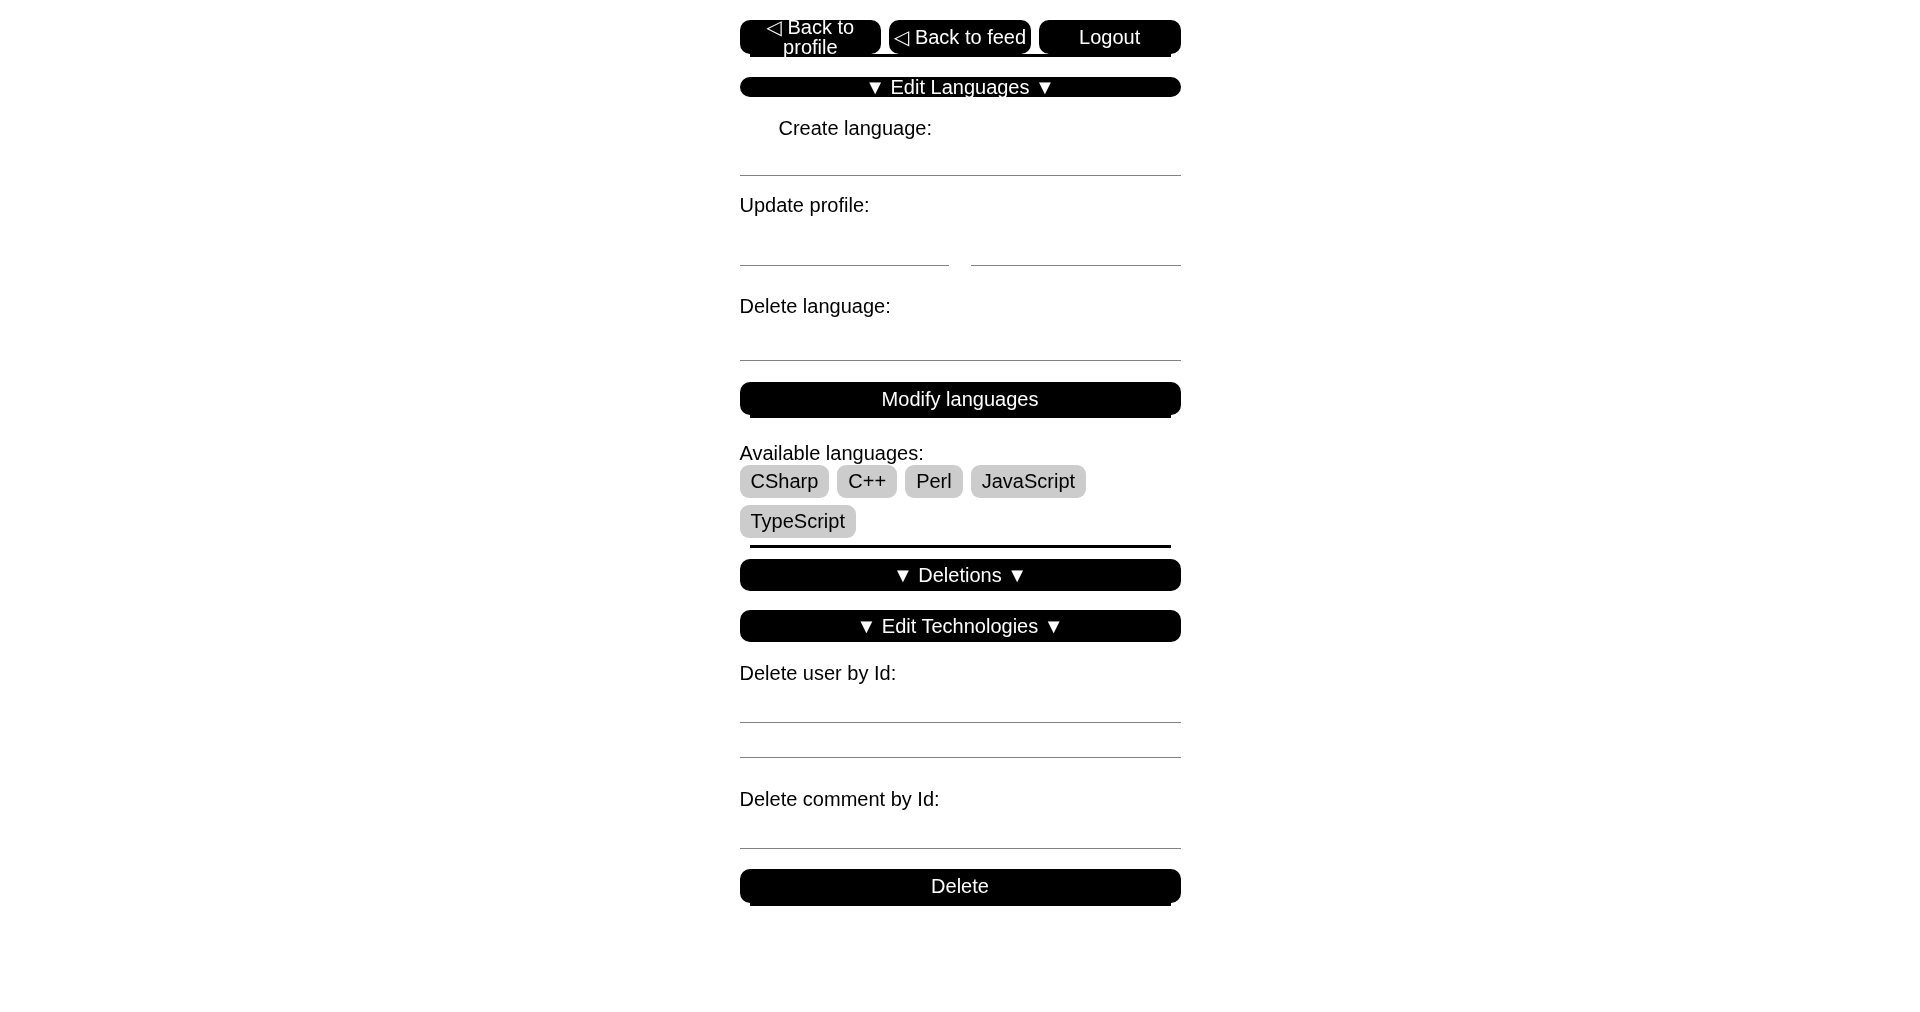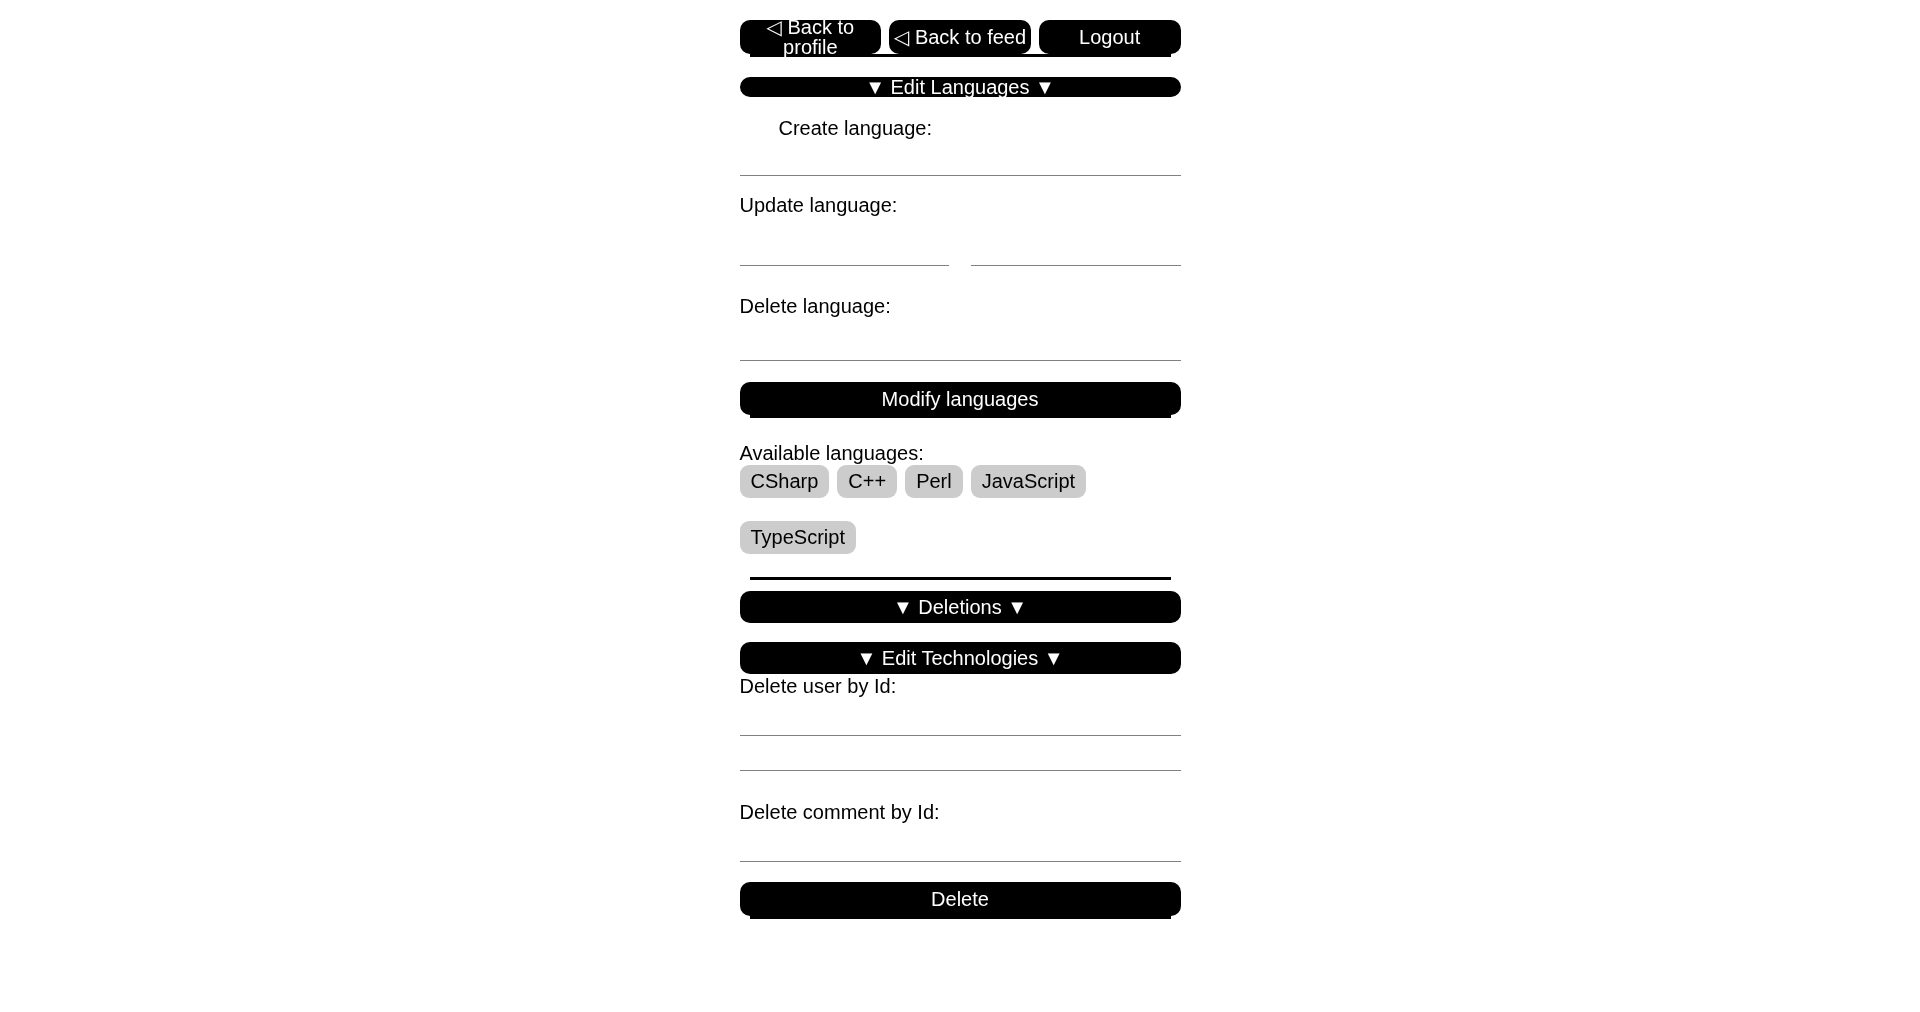--- a/index.html
+++ b/index.html
@@ -58,38 +58,38 @@
     outline: none;
   }
   .create-label   { margin-top: 19px; margin-left: 39px; }
   .create-input   { height: 36px; }
   .update-label   { margin-top: 17px; }
   .update-row     { display: flex; gap: 22px; }
   .update-row input { flex: 1; height: 49px; }
   .dellang-label  { margin-top: 28px; }
   .dellang-input  { height: 43px; }
   .avail-label    { margin-top: 23px; line-height: 22px; }
-  .deluser-label  { }
+  .deluser-label  { margin-top: 19px; }
   .deluser-input  { height: 38px; }
   .delpost-label  { margin-top: 31px; }
   .delpost-input  { height: 35px; }
   .delcomment-label { margin-top: 29px; }
   .delcomment-input { height: 38px; }
   
   .chips { display: flex; flex-wrap: wrap; }
   .chip {
     display: inline-flex; align-items: center;
     background: #cccccc;
     color: #000000;
     border: none;
     border-radius: 9px;
     font-family: "Liberation Sans", "DejaVu Sans", sans-serif;
     font-size: 20px; line-height: 27px;
     padding: 3px 11px;
-    margin: 0 8px 23px 0;
+    margin: 0 8px 7px 0;
     cursor: pointer;
   }
 </style>
 </head>
 <body>
 
 <div class="column">
 
   <div class="nav-row">
     <button class="btn">◁ Back to profile</button>
@@ -97,21 +97,21 @@
     <button class="btn">Logout</button>
   </div>
 
   <hr class="thick hr-top">
 
   <button class="btn toggle-languages">▼ Edit Languages ▼</button>
 
   <label class="field-label create-label">Create language:</label>
   <input class="line-input create-input" type="text" value="" style="">
 
-  <label class="field-label update-label">Update language:</label>
+  <label class="field-label update-label">Update profile:</label>
   <div class="update-row">
     <input class="line-input" type="text" value="" style="">
     <input class="line-input" type="text" value="" style="">
   </div>
 
   <label class="field-label dellang-label">Delete language:</label>
   <input class="line-input dellang-input" type="text" value="" style="">
 
   <button class="btn modify-btn">Modify languages</button>
 

